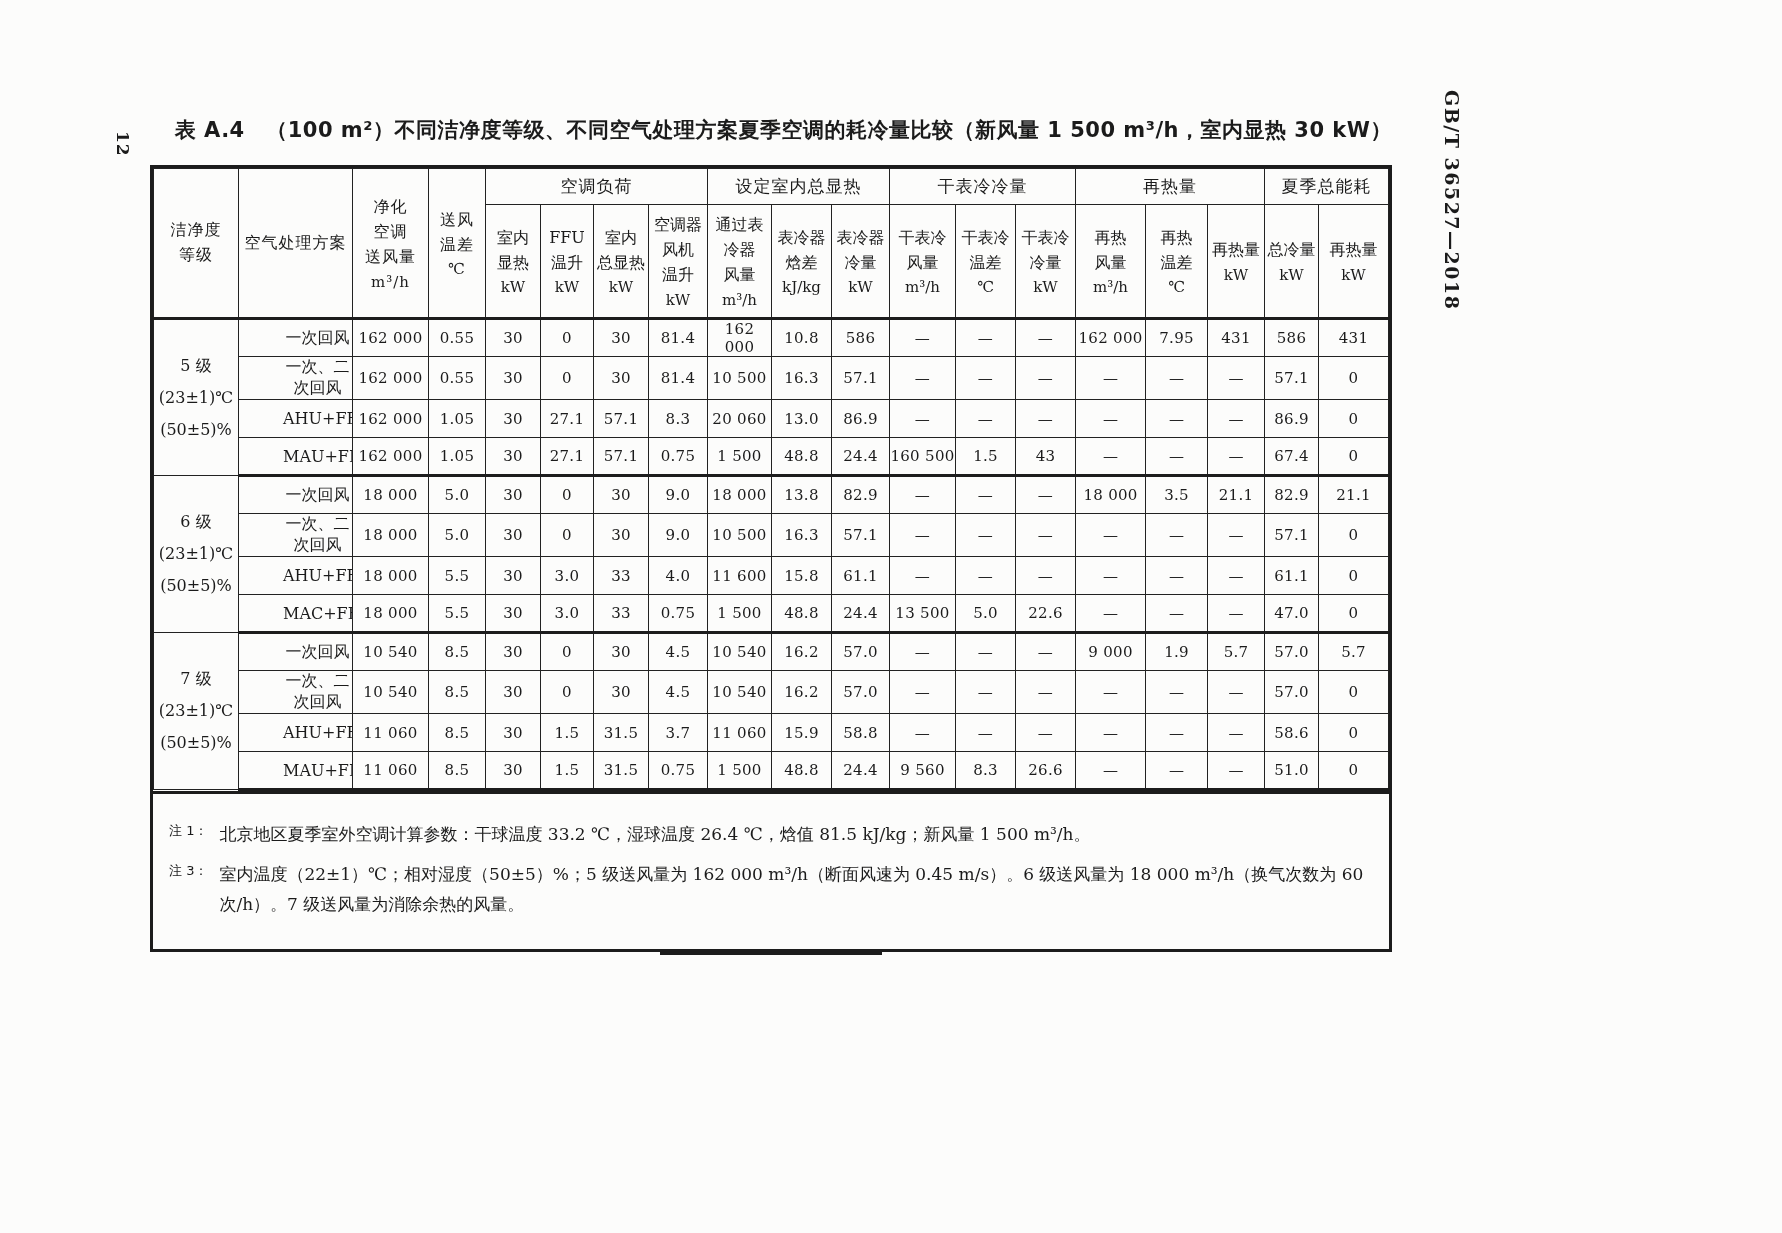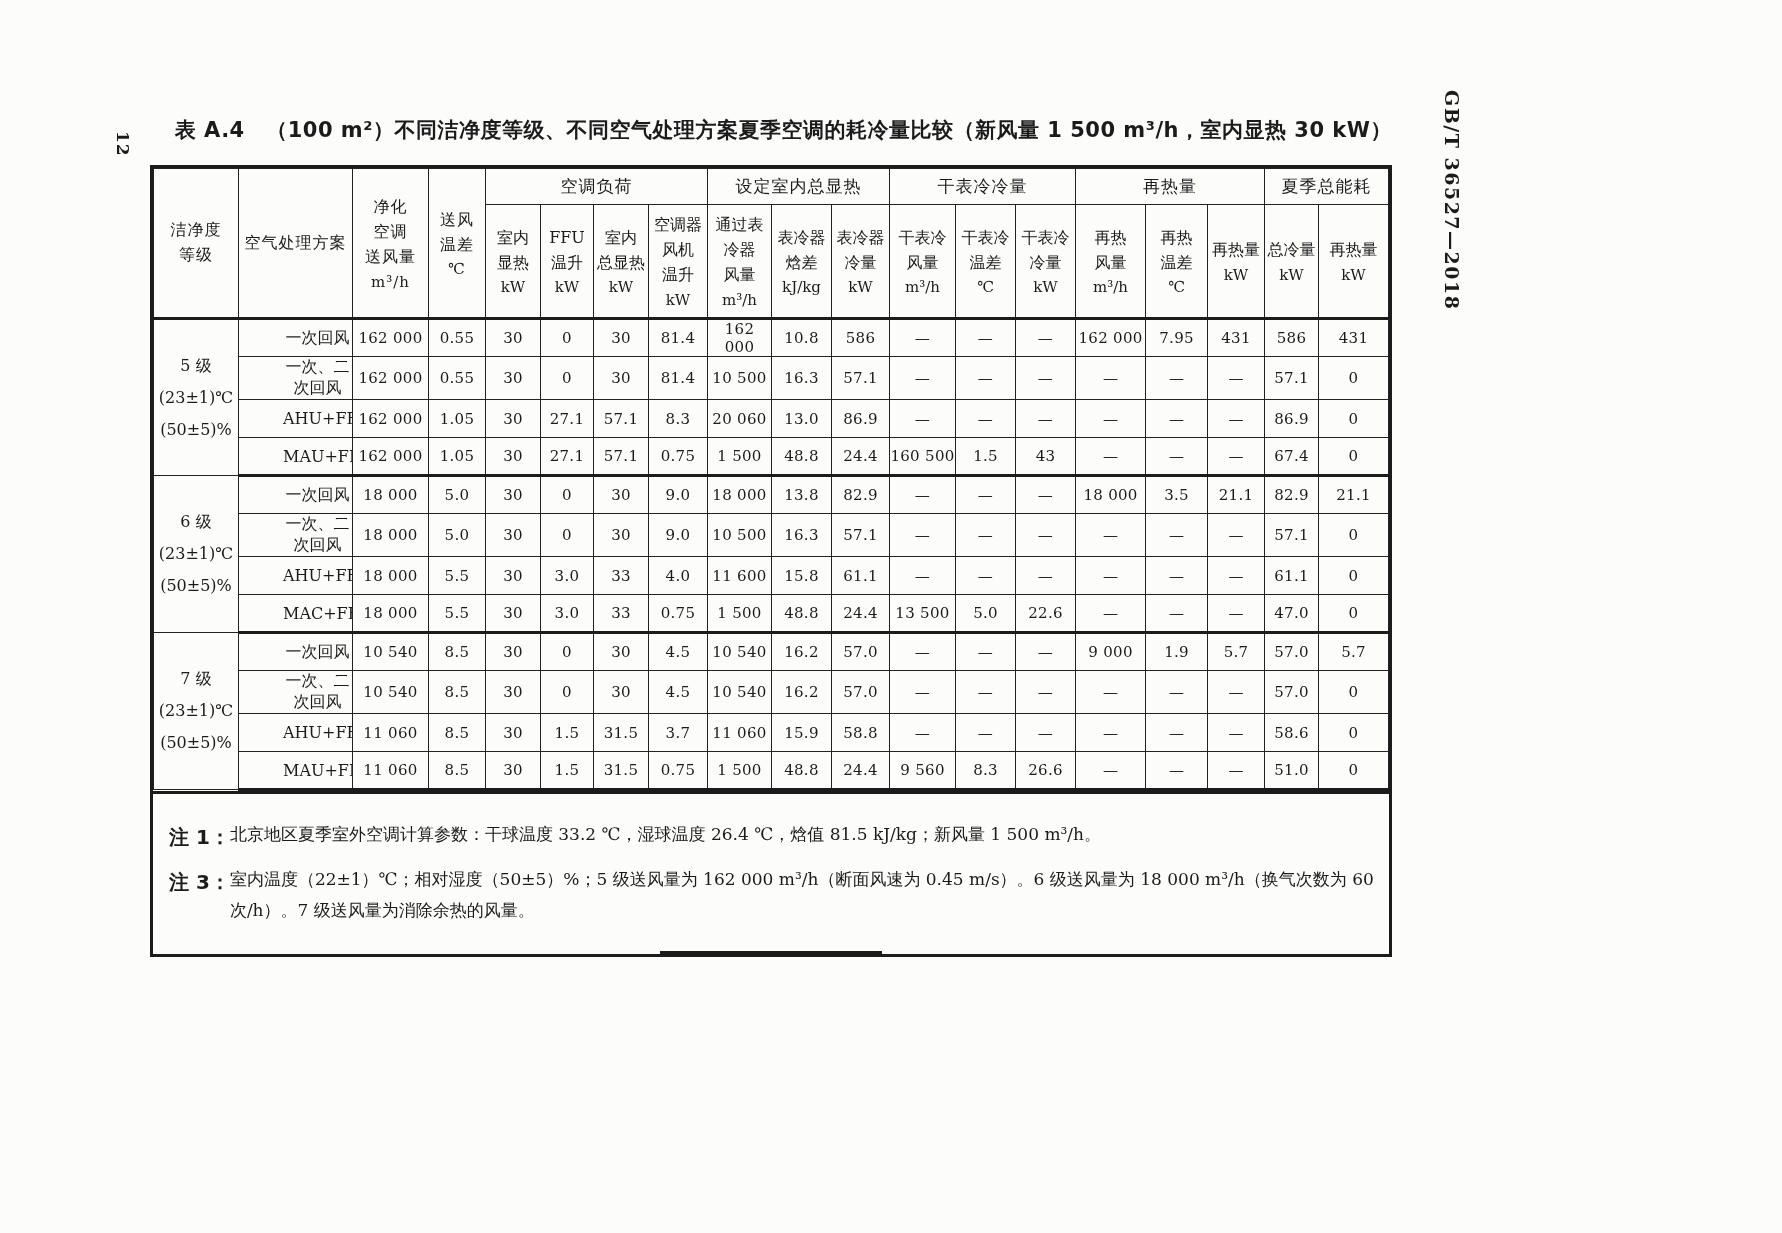--- a/index.html
+++ b/index.html
@@ -50,21 +50,21 @@
   td.val { font-size: 15px; letter-spacing: 0.3px; }
   th.rowhead { font-size: 16px; line-height: 2.0; }
   .notes {
     border-top: 3px solid #1c1c1c;
     padding: 16px 14px 20px 16px;
     font-size: 17px;
   }
   .note { display: flex; align-items: flex-start; margin: 9px 0; line-height: 1.8; }
   .note-label {
     font-family: "DejaVu Sans", "Liberation Sans", sans-serif;
-    font-weight: bold; white-space: nowrap; margin-right: 0; font-size: 20px;
+    font-weight: normal; white-space: nowrap; margin-right: 12px; font-size: 13px;
   }
   .note-text { flex: 1; }
   .footer-rule {
     position: absolute; left: 660px; top: 951px; width: 222px; height: 4px;
     background: #1b1b1b;
   }
 </style>
 </head>
 <body>
 

